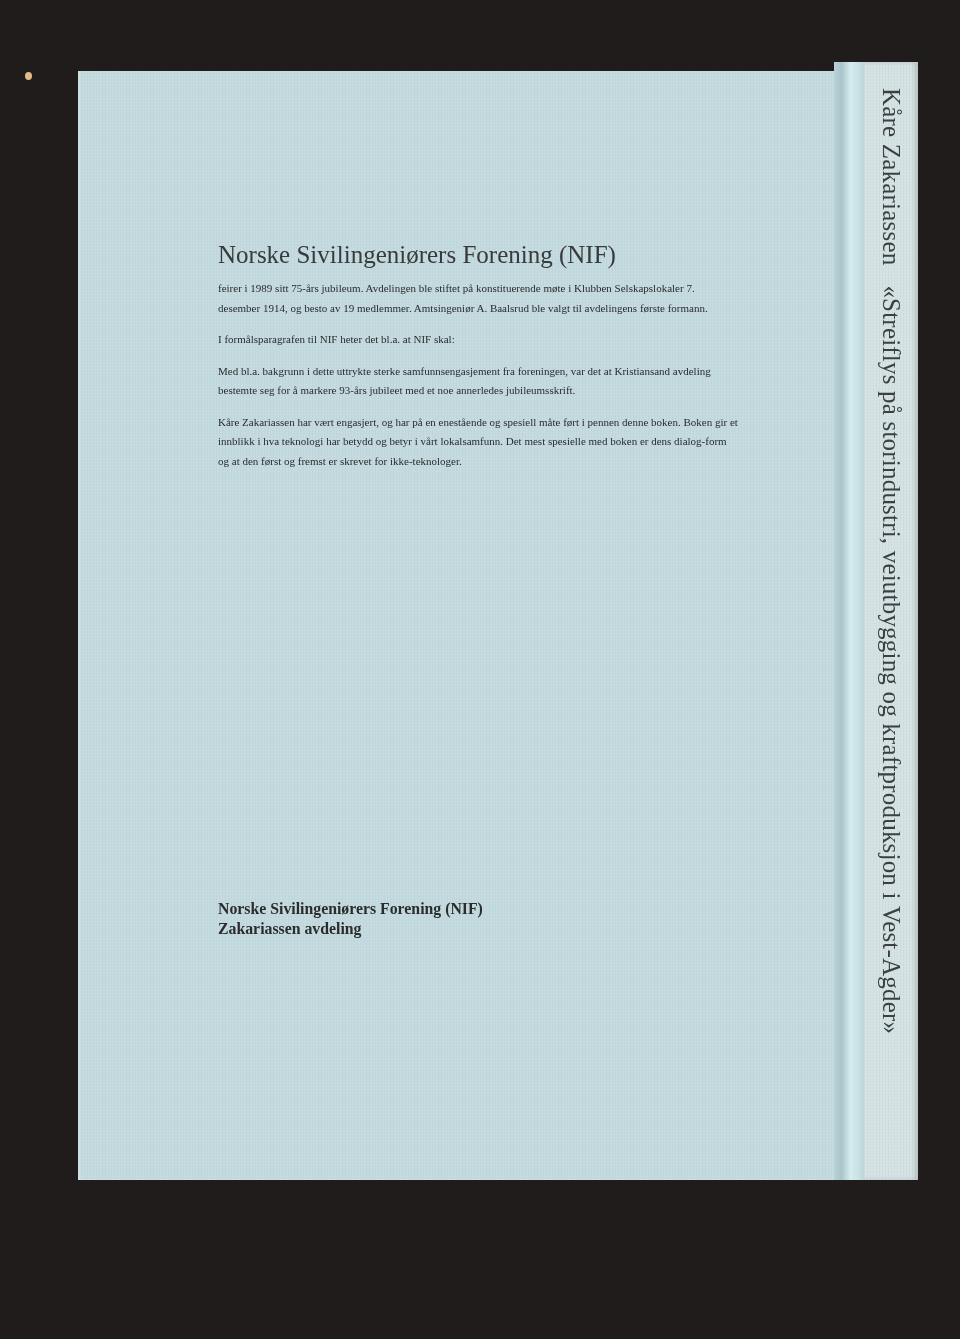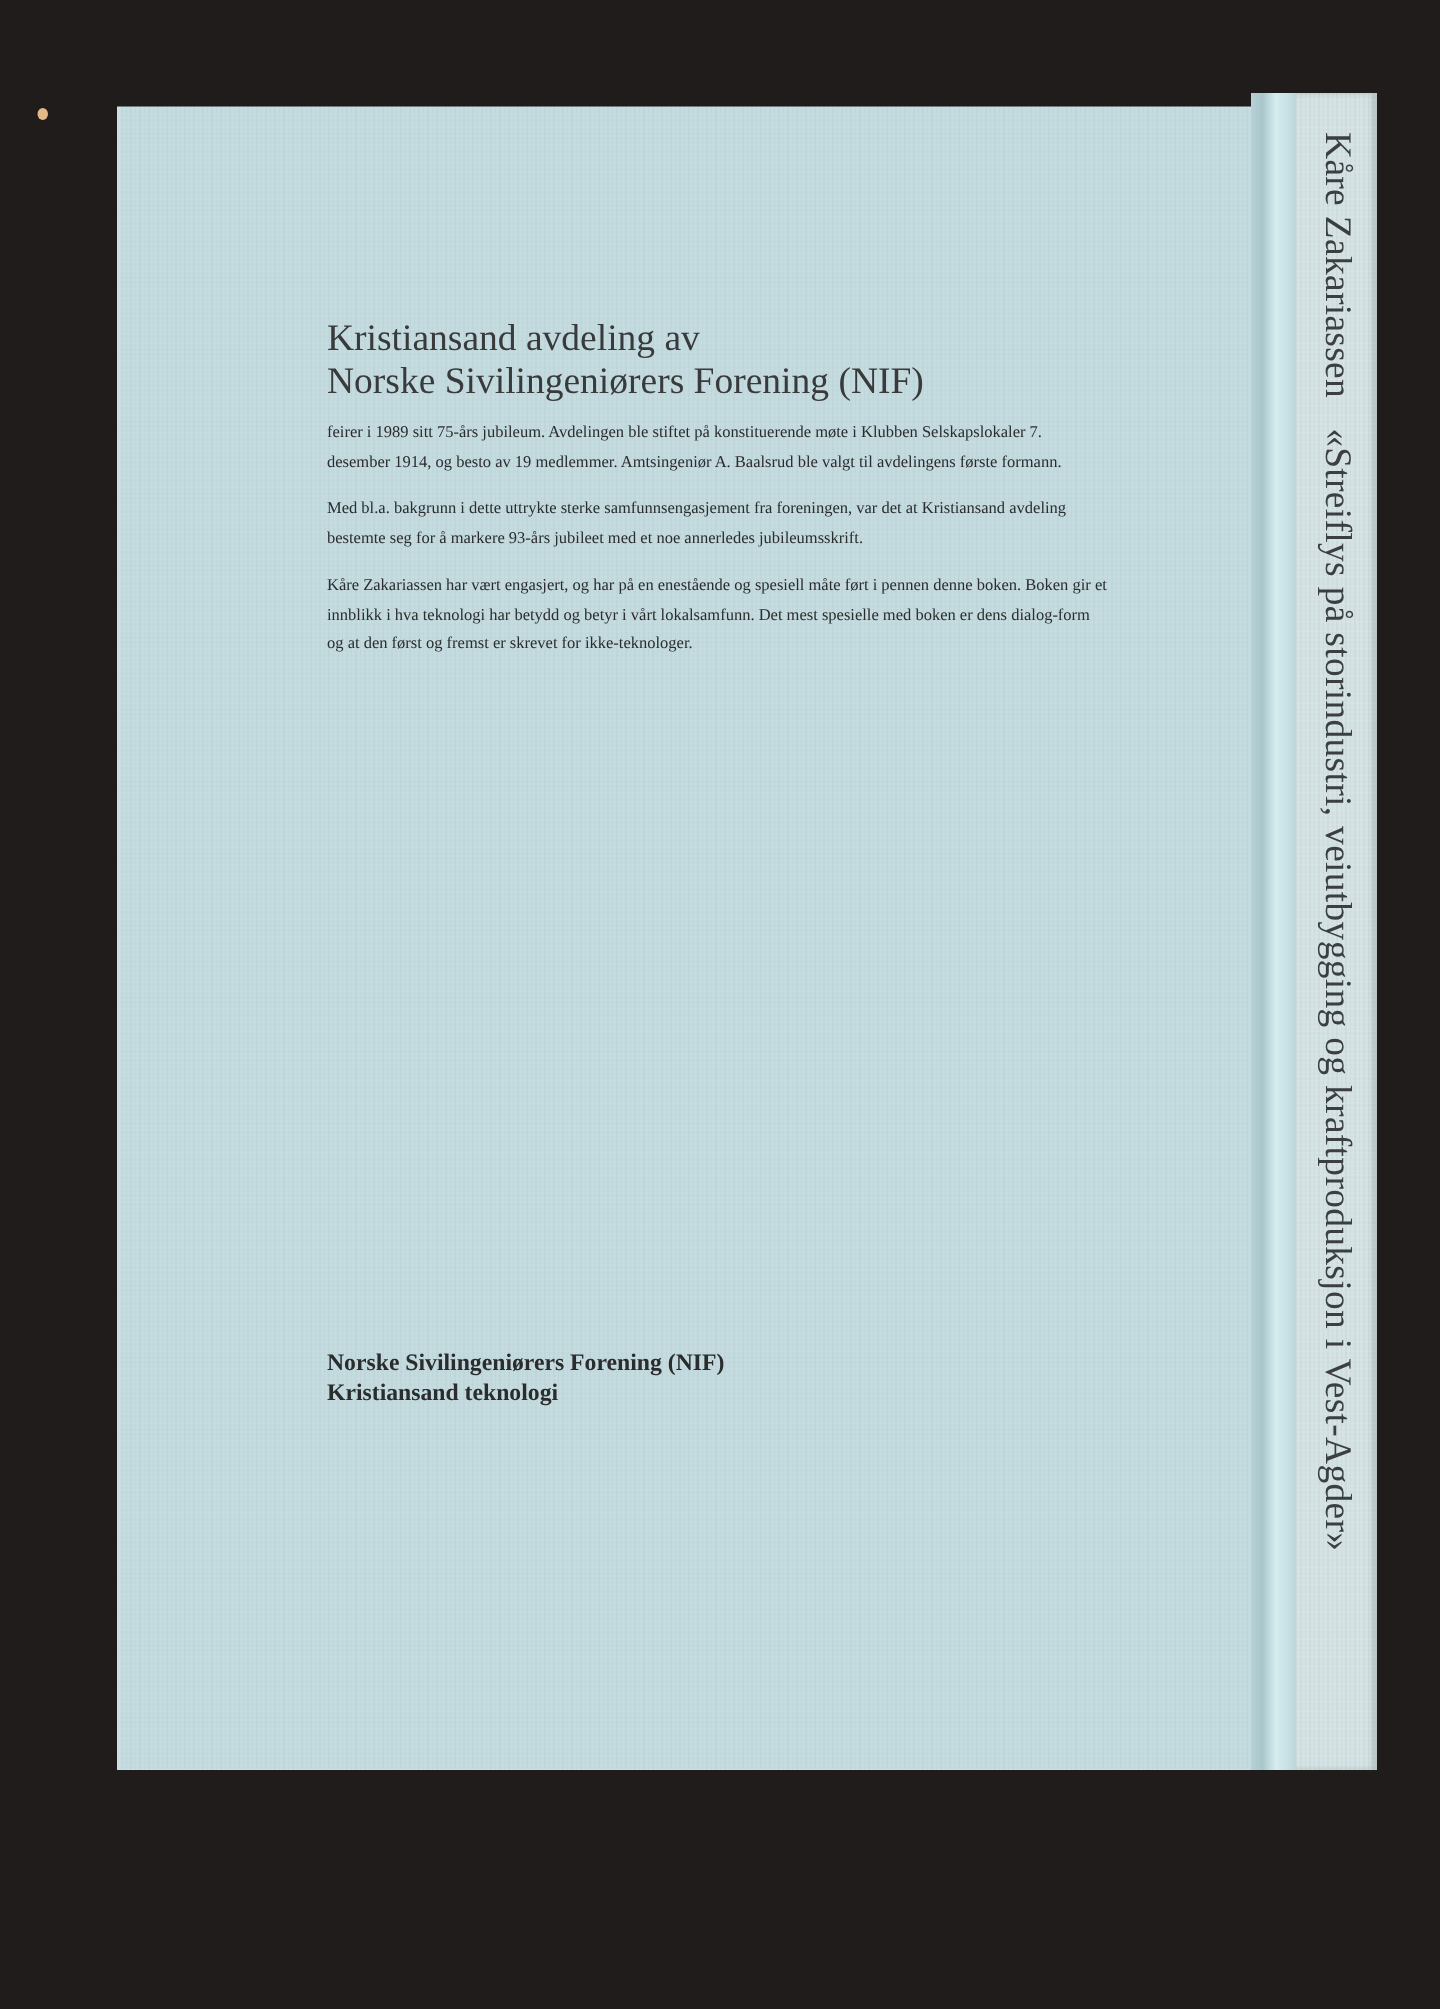--- a/index.html
+++ b/index.html
@@ -129,32 +129,33 @@
   </style>
 </head>
 <body>
 
 <div class="backdrop-speck"></div>
 
 <div class="book">
   <div class="back-cover">
     <div class="content">
       <h1 class="title">
-        <span>Kristiansand avdeling av</span><br>
+        <br>
         <span>Norske Sivilingeniørers Forening (NIF)</span>
       </h1>
       <p class="para">feirer i 1989 sitt 75-års jubileum. Avdelingen ble stiftet på konstituerende møte i Klubben Selskapslokaler 7. desember 1914, og besto av 19 medlemmer. Amtsingeniør A. Baalsrud ble valgt til avdelingens første formann.</p>
+      <p class="para list-intro">I formålsparagrafen til NIF heter det bl.a. at NIF skal:</p>
       <ul class="list">
       </ul>
       <p class="para">Med bl.a. bakgrunn i dette uttrykte sterke samfunnsengasjement fra foreningen, var det at Kristiansand avdeling bestemte seg for å markere 93-års jubileet med et noe annerledes jubileumsskrift.</p>
       <p class="para">Kåre Zakariassen har vært engasjert, og har på en enestående og spesiell måte ført i pennen denne boken. Boken gir et innblikk i hva teknologi har betydd og betyr i vårt lokalsamfunn. Det mest spesielle med boken er dens dialog-form og at den først og fremst er skrevet for ikke-teknologer.</p>
     </div>
     <div class="footer">
       <span>Norske Sivilingeniørers Forening (NIF)</span><br>
-      <span>Kristiansand teknologi</span>
+      <span>Zakariassen avdeling</span>
     </div>
   </div>
   <div class="hinge"></div>
   <div class="spine">
     <div class="spine-text">
       <span>Kåre Zakariassen</span><span class="gap"></span><span>«Streiflys på storindustri, veiutbygging og kraftproduksjon i Vest-Agder»</span>
     </div>
   </div>
 </div>
 

